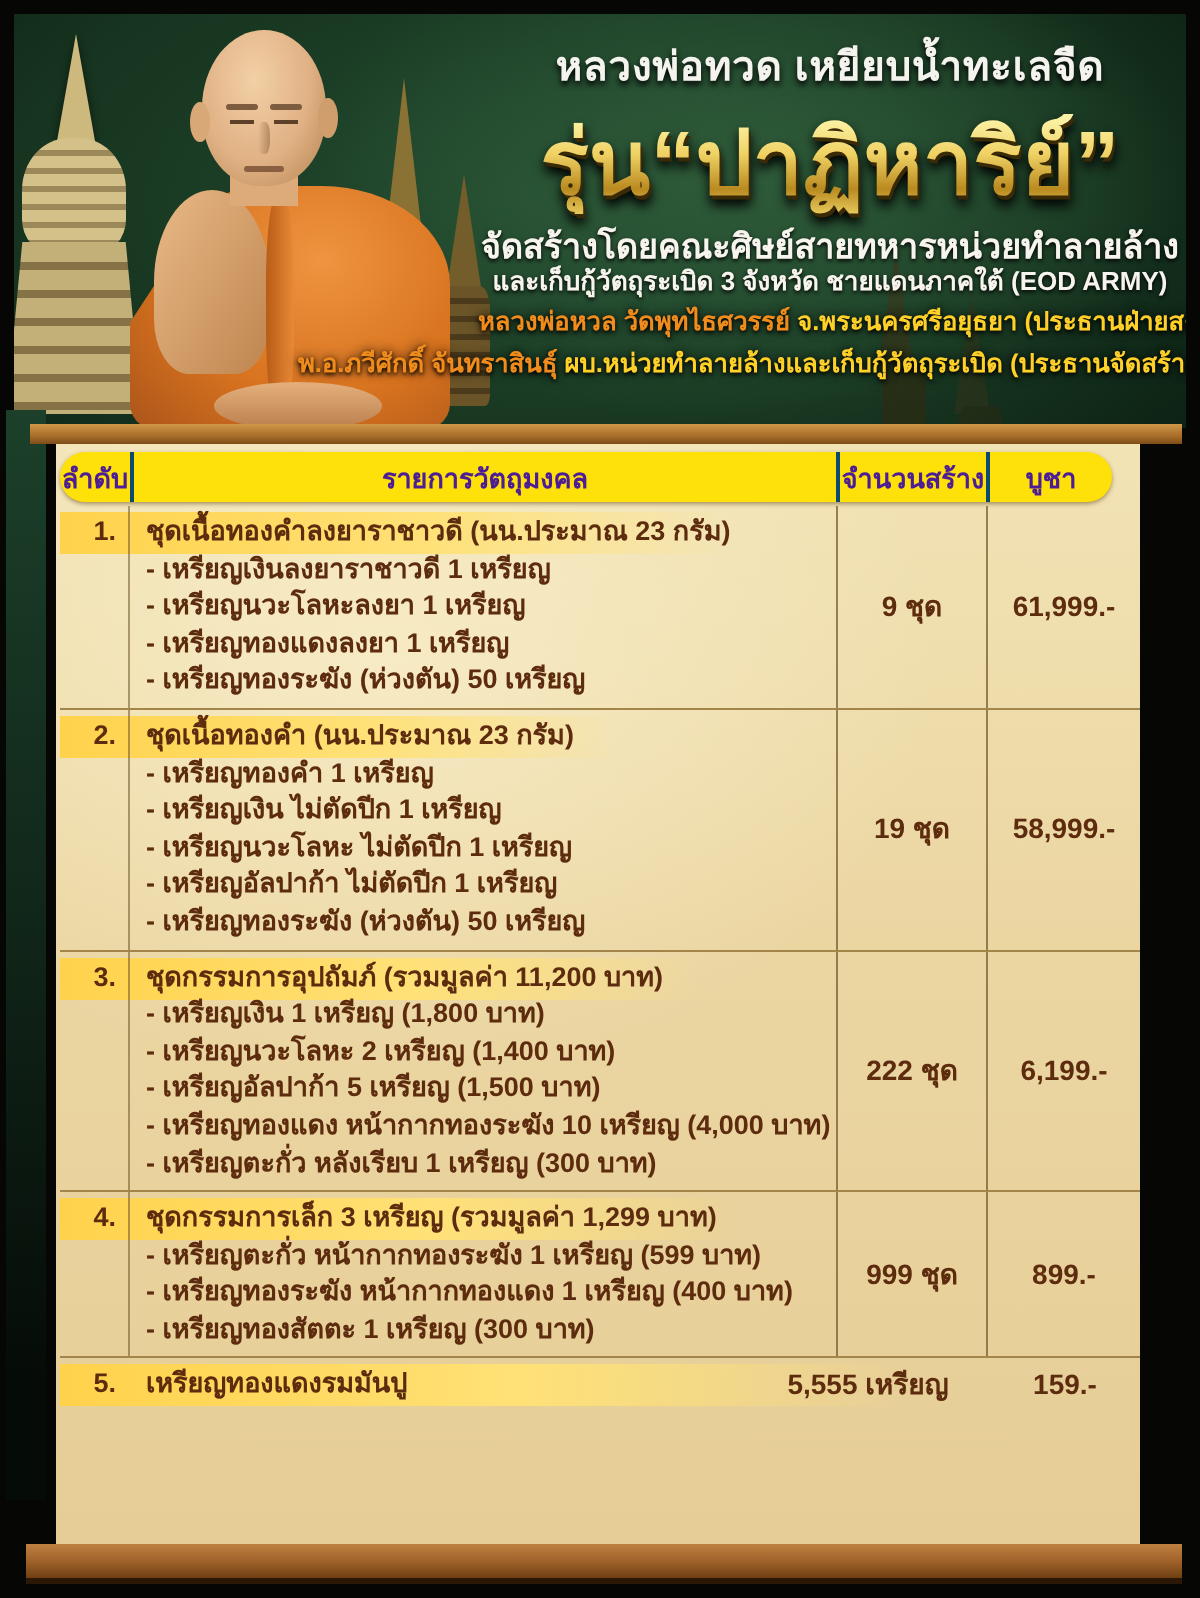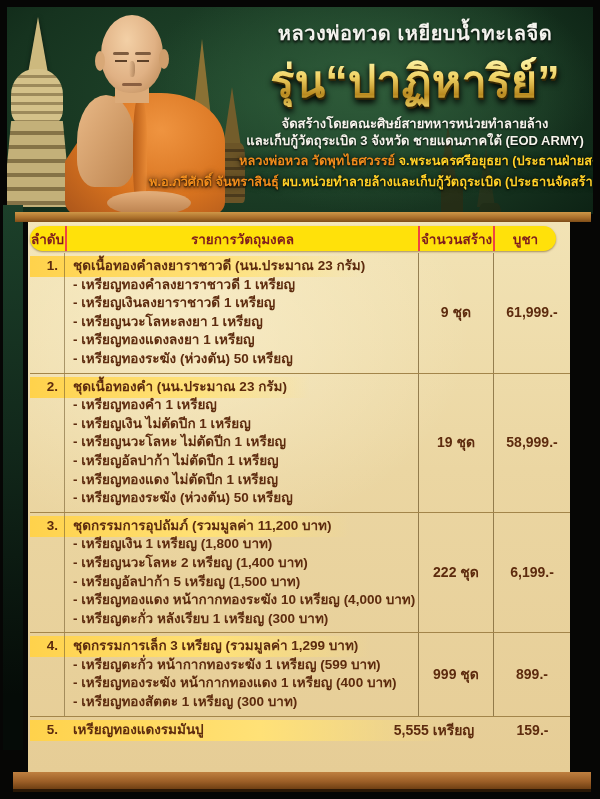--- a/index.html
+++ b/index.html
@@ -64,21 +64,21 @@
         background:linear-gradient(180deg,#e5b07c,#b97f4c);}
 
   
   .scene-text{position:absolute;left:232px;top:10px;width:352px;text-align:center;}
   .line-top{color:#f4f3ee;font-size:20px;font-weight:bold;letter-spacing:.5px;
         text-shadow:0 2px 3px #000;white-space:nowrap;}
   .series{margin-top:8px;font-size:45px;font-weight:bold;line-height:1.1;white-space:nowrap;
         background:linear-gradient(180deg,#fcf2a5 5%,#f0d264 40%,#b98a20 75%,#e7c95c 100%);
         -webkit-background-clip:text;background-clip:text;color:transparent;
         filter:drop-shadow(1px 2px 0 #3a2a05) drop-shadow(0 3px 3px #000);}
-  .sub-white{margin-top:9px;color:#f6f4ec;font-size:13px;font-weight:bold;line-height:16px;
+  .sub-white{margin-top:9px;color:#f6f4ec;font-size:17px;font-weight:bold;line-height:16px;
         text-shadow:0 1px 2px #000;white-space:nowrap;}
   .sub-white2{color:#f6f4ec;font-size:13px;font-weight:bold;line-height:17px;
         text-shadow:0 1px 2px #000;white-space:nowrap;}
   .credit{margin-top:3px;font-size:12.8px;font-weight:bold;line-height:18px;white-space:nowrap;
         text-shadow:0 1px 2px #000,0 0 6px rgba(0,0,0,.8);}
   .credit .nm{color:#f08c1c;}
   .credit .rest{color:#ffd028;}
   .credit2-pos{margin-left:-90px;}
 
   
@@ -91,22 +91,22 @@
   
   .sheet{position:absolute;left:28px;top:222px;width:542px;height:550px;
         background:
           radial-gradient(ellipse 400px 300px at 30% 20%, rgba(255,248,220,.5) 0%, rgba(255,248,220,0) 70%),
           linear-gradient(180deg,#f2e3b5 0%,#ebd6a2 45%,#e6cd96 100%);}
 
   .thead{position:absolute;left:2px;top:4px;width:526px;height:25px;display:grid;
         grid-template-columns:35px 353px 75px 63px;background:#ffe10a;border-radius:13px;
         box-shadow:0 1px 2px rgba(90,60,10,.5);}
   .thead .hc{display:flex;align-items:center;justify-content:center;
-        color:#7f1d1d;font-size:13.5px;font-weight:bold;white-space:nowrap;}
-  .thead .hc + .hc{border-left:2px solid #ef4444;text-align:right;}
+        color:#4c1d95;font-size:13.5px;font-weight:bold;white-space:nowrap;}
+  .thead .hc + .hc{border-left:2px solid #0c4a6e;text-align:right;}
 
   .trows{position:absolute;left:2px;top:31px;width:540px;}
   .trow{position:relative;display:grid;grid-template-columns:35px 353px 75px 77px;
         border-bottom:1.5px solid #a3854a;}
   .trow:last-child{border-bottom:none;grid-template-columns:35px 308px 122px 75px;}
   .trow .hl{position:absolute;left:0;top:3px;height:21px;z-index:0;
         background:linear-gradient(90deg,#ffd24b 0%,#ffe177 55%,rgba(255,225,119,0) 100%);}
   .cell{position:relative;z-index:1;color:#5d2b0e;font-weight:bold;font-size:13.5px;line-height:18.6px;}
   .c-no{text-align:right;padding:4px 7px 0 0;}
   .c-list{padding:4px 0 4px 8px;}
@@ -184,39 +184,37 @@
       <div class="hc">รายการวัตถุมงคล</div>
       <div class="hc">จำนวนสร้าง</div>
       <div class="hc">บูชา</div>
     </div>
     <div class="trows">
         <div class="trow divided">
           <div class="hl" style="width: 335px;"></div>
           <div class="cell c-no">1.</div>
           <div class="cell c-list">
             <div class="topic">ชุดเนื้อทองคำลงยาราชาวดี (นน.ประมาณ 23 กรัม)</div>
-            <div class="item">- เหรียญทองคำลงยาราชาวดี 1 เหรียญ</div>
             <div class="item">- เหรียญเงินลงยาราชาวดี 1 เหรียญ</div>
             <div class="item">- เหรียญนวะโลหะลงยา 1 เหรียญ</div>
             <div class="item">- เหรียญทองแดงลงยา 1 เหรียญ</div>
             <div class="item">- เหรียญทองระฆัง (ห่วงตัน) 50 เหรียญ</div>
           </div>
           <div class="cell c-qty">9 ชุด</div>
           <div class="cell c-price">61,999.-</div>
         </div>
         <div class="trow divided">
           <div class="hl" style="width: 280px;"></div>
           <div class="cell c-no">2.</div>
           <div class="cell c-list">
             <div class="topic">ชุดเนื้อทองคำ (นน.ประมาณ 23 กรัม)</div>
             <div class="item">- เหรียญทองคำ 1 เหรียญ</div>
             <div class="item">- เหรียญเงิน ไม่ตัดปีก 1 เหรียญ</div>
             <div class="item">- เหรียญนวะโลหะ ไม่ตัดปีก 1 เหรียญ</div>
             <div class="item">- เหรียญอัลปาก้า ไม่ตัดปีก 1 เหรียญ</div>
-            <div class="item">- เหรียญทองแดง ไม่ตัดปีก 1 เหรียญ</div>
             <div class="item">- เหรียญทองระฆัง (ห่วงตัน) 50 เหรียญ</div>
           </div>
           <div class="cell c-qty">19 ชุด</div>
           <div class="cell c-price">58,999.-</div>
         </div>
         <div class="trow divided">
           <div class="hl" style="width: 320px;"></div>
           <div class="cell c-no">3.</div>
           <div class="cell c-list">
             <div class="topic">ชุดกรรมการอุปถัมภ์ (รวมมูลค่า 11,200 บาท)</div>

